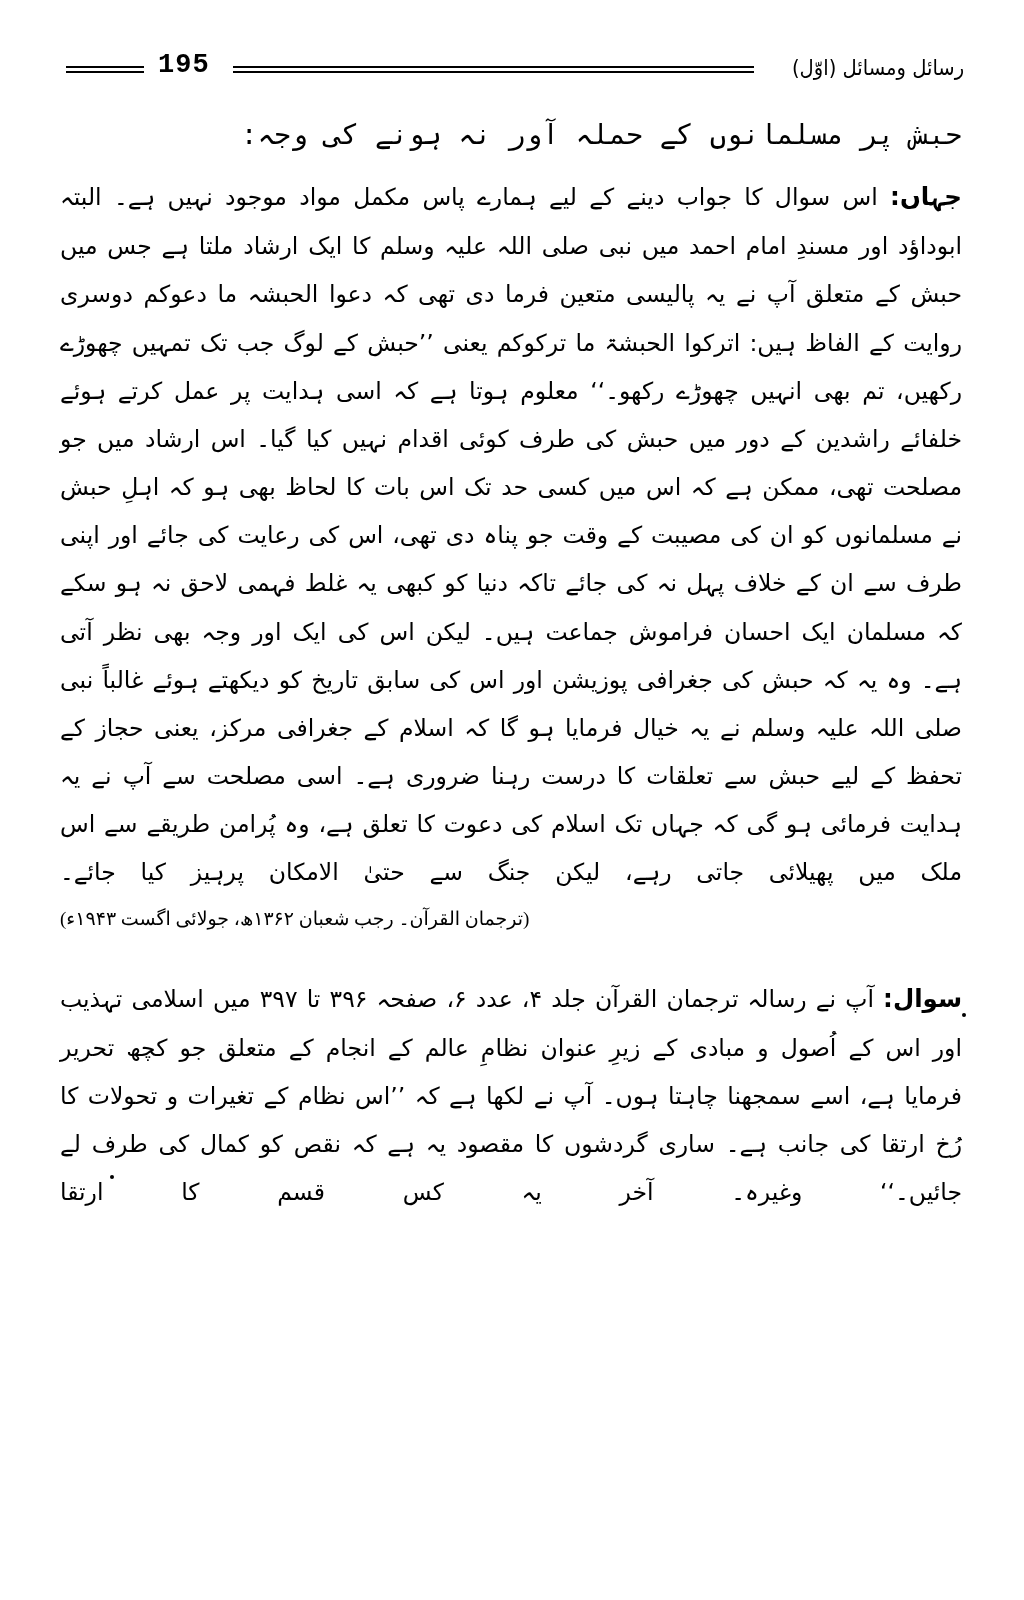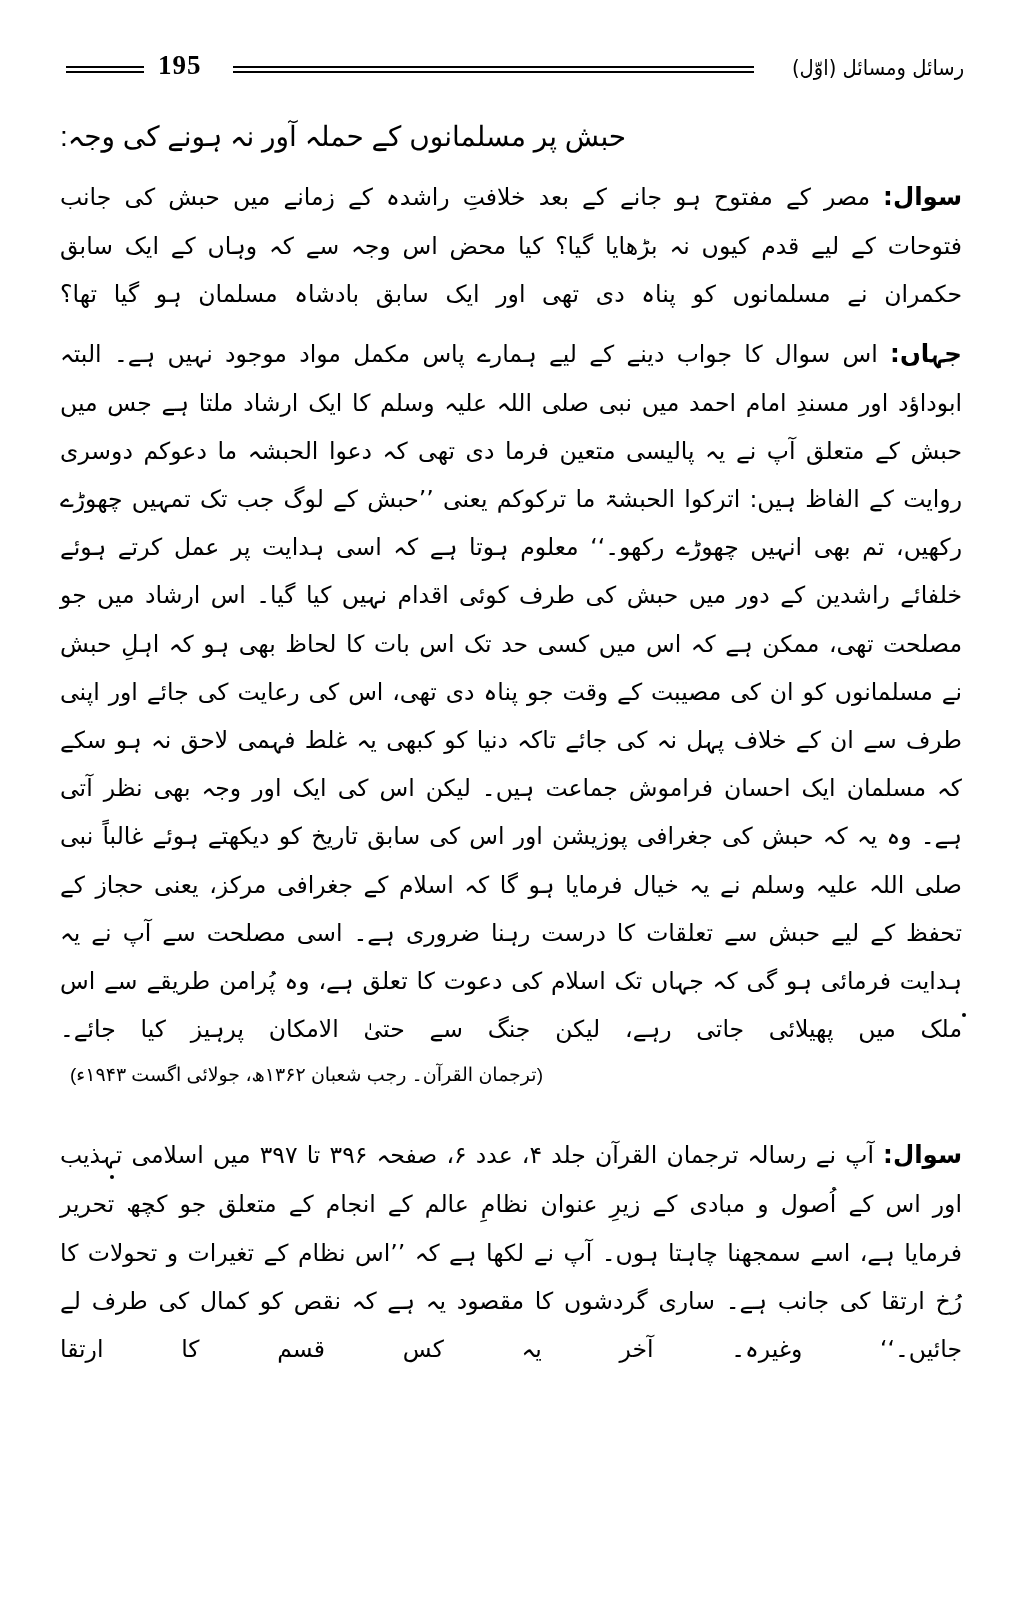--- a/index.html
+++ b/index.html
@@ -49,21 +49,21 @@
     left: 175px;
     top: 28px;
     border-top: 2px solid #000;
     border-bottom: 2px solid #000;
     height: 3px;
   }
   .page-number {
     position: absolute;
     left: 100px;
     top: 12px;
-    font-family: Liberation Serif, serif;
+    font-family: Liberation Mono, monospace;
     font-size: 27px;
     font-weight: 600;
     letter-spacing: 1px;
   }
   .header-rule-left {
     position: absolute;
     left: 8px;
     width: 78px;
     top: 28px;
     border-top: 2px solid #000;
@@ -71,48 +71,48 @@
     height: 3px;
   }
 
   
   .content {
     margin: 10px 62px 0 60px;
     direction: rtl;
     text-align: justify;
   }
   .section-heading {
-    font-family: Liberation Sans, sans-serif;
+    font-family: Liberation Mono, monospace;
     font-size: 28px;
-    text-align: left;
+    text-align: right;
     direction: rtl;
     margin: 18px 0 14px 0;
     line-height: 1.5;
     font-weight: 500;
   }
   .para {
     font-family: "DejaVu Sans", sans-serif;
     font-size: 23.5px;
     line-height: 2.05;
     direction: rtl;
     text-align: justify;
     text-align-last: justify;
     margin: 6px 0 10px 0;
     word-spacing: 1px;
   }
   .para .lbl {
     font-weight: bold;
     font-size: 24.5px;
   }
   .source-line {
-    font-family: Liberation Sans, sans-serif;
+    font-family: Liberation Serif, serif;
     font-size: 19px;
     direction: rtl;
     text-align: left;
-    margin: 2px 0 4px 10px;
+    margin: 2px 0 4px 0;
   }
   .spacer-lg { height: 34px; }
 
   .dot-mark {
     position: absolute;
     width: 4px; height: 4px;
     background: #000;
     border-radius: 50%;
   }
 </style>
@@ -125,24 +125,20 @@
     <div class="header-title">رسائل ومسائل (اوّل)</div>
     <div class="header-rule-right"></div>
     <div class="page-number">195</div>
     <div class="header-rule-left"></div>
   </div>
 
   <div class="content">
 
     <div class="section-heading">حبش پر مسلمانوں کے حملہ آور نہ ہونے کی وجہ:</div>
 
-    <p class="para">
-      <span class="lbl">سوال:</span>
-      <span>مصر کے مفتوح ہو جانے کے بعد خلافتِ راشدہ کے زمانے میں حبش کی جانب فتوحات کے لیے قدم کیوں نہ بڑھایا گیا؟ کیا محض اس وجہ سے کہ وہاں کے ایک سابق حکمران نے مسلمانوں کو پناہ دی تھی اور ایک سابق بادشاہ مسلمان ہو گیا تھا؟</span>
-    </p>
 
     <p class="para">
       <span class="lbl">جہاں:</span>
       <span>اس سوال کا جواب دینے کے لیے ہمارے پاس مکمل مواد موجود نہیں ہے۔ البتہ ابوداؤد اور مسندِ امام احمد میں نبی صلی اللہ علیہ وسلم کا ایک ارشاد ملتا ہے جس میں حبش کے متعلق آپ نے یہ پالیسی متعین فرما دی تھی کہ دعوا الحبشہ ما دعوکم دوسری روایت کے الفاظ ہیں: اترکوا الحبشۃ ما ترکوکم یعنی ’’حبش کے لوگ جب تک تمہیں چھوڑے رکھیں، تم بھی انہیں چھوڑے رکھو۔‘‘ معلوم ہوتا ہے کہ اسی ہدایت پر عمل کرتے ہوئے خلفائے راشدین کے دور میں حبش کی طرف کوئی اقدام نہیں کیا گیا۔ اس ارشاد میں جو مصلحت تھی، ممکن ہے کہ اس میں کسی حد تک اس بات کا لحاظ بھی ہو کہ اہلِ حبش نے مسلمانوں کو ان کی مصیبت کے وقت جو پناہ دی تھی، اس کی رعایت کی جائے اور اپنی طرف سے ان کے خلاف پہل نہ کی جائے تاکہ دنیا کو کبھی یہ غلط فہمی لاحق نہ ہو سکے کہ مسلمان ایک احسان فراموش جماعت ہیں۔ لیکن اس کی ایک اور وجہ بھی نظر آتی ہے۔ وہ یہ کہ حبش کی جغرافی پوزیشن اور اس کی سابق تاریخ کو دیکھتے ہوئے غالباً نبی صلی اللہ علیہ وسلم نے یہ خیال فرمایا ہو گا کہ اسلام کے جغرافی مرکز، یعنی حجاز کے تحفظ کے لیے حبش سے تعلقات کا درست رہنا ضروری ہے۔ اسی مصلحت سے آپ نے یہ ہدایت فرمائی ہو گی کہ جہاں تک اسلام کی دعوت کا تعلق ہے، وہ پُرامن طریقے سے اس ملک میں پھیلائی جاتی رہے، لیکن جنگ سے حتیٰ الامکان پرہیز کیا جائے۔</span>
     </p>
 
     <div class="source-line">(ترجمان القرآن۔ رجب شعبان ۱۳۶۲ھ، جولائی اگست ۱۹۴۳ء)</div>
 
     <div class="spacer-lg"></div>
 

